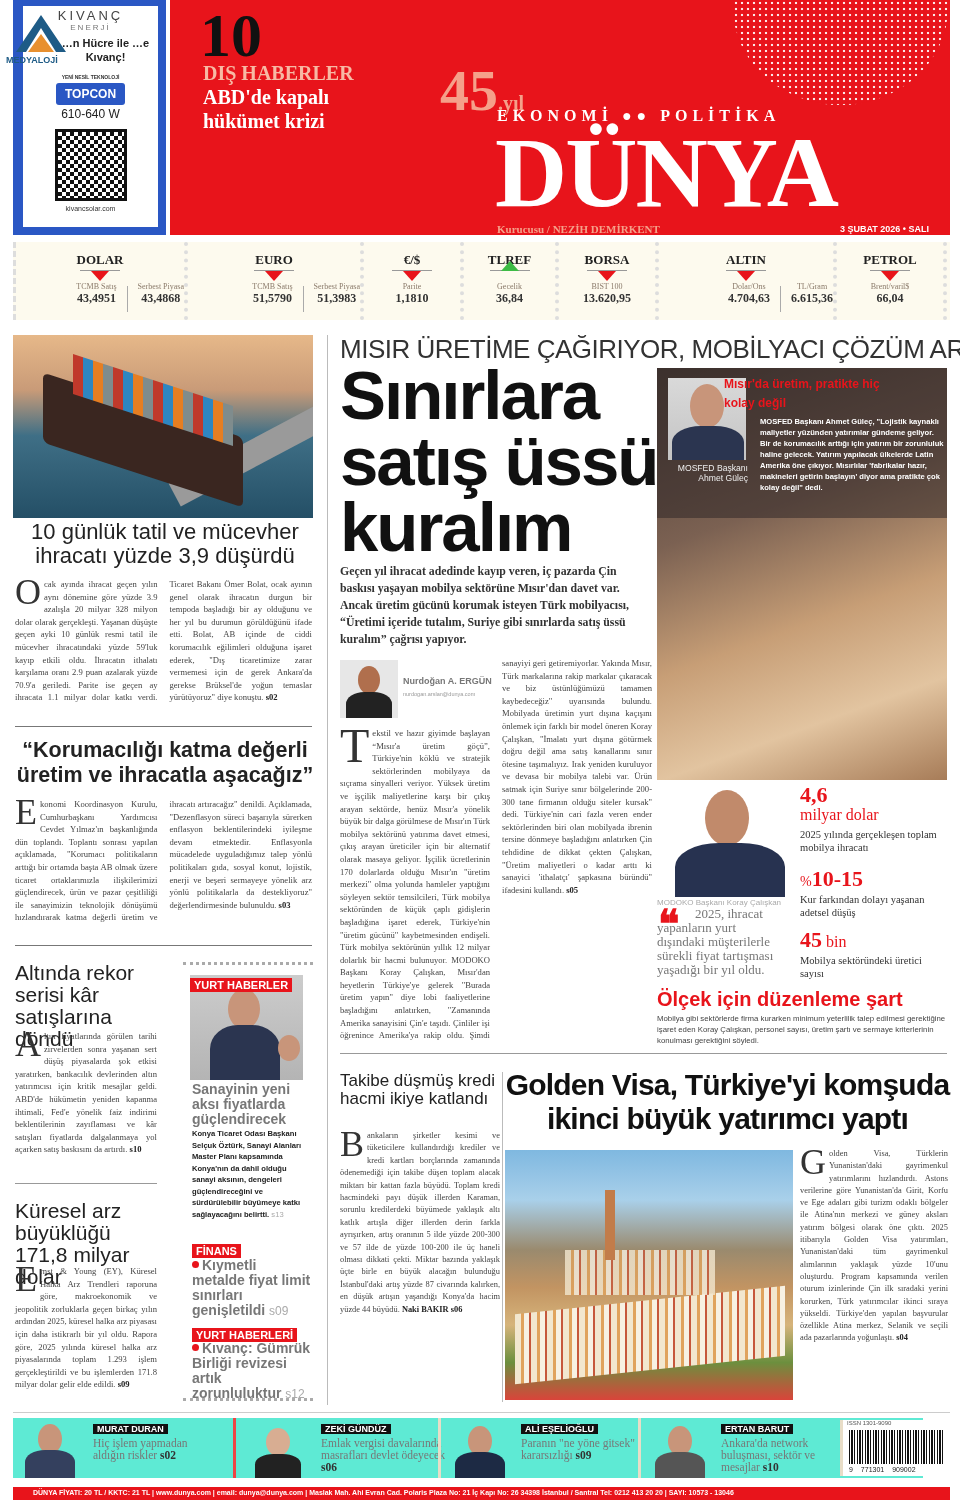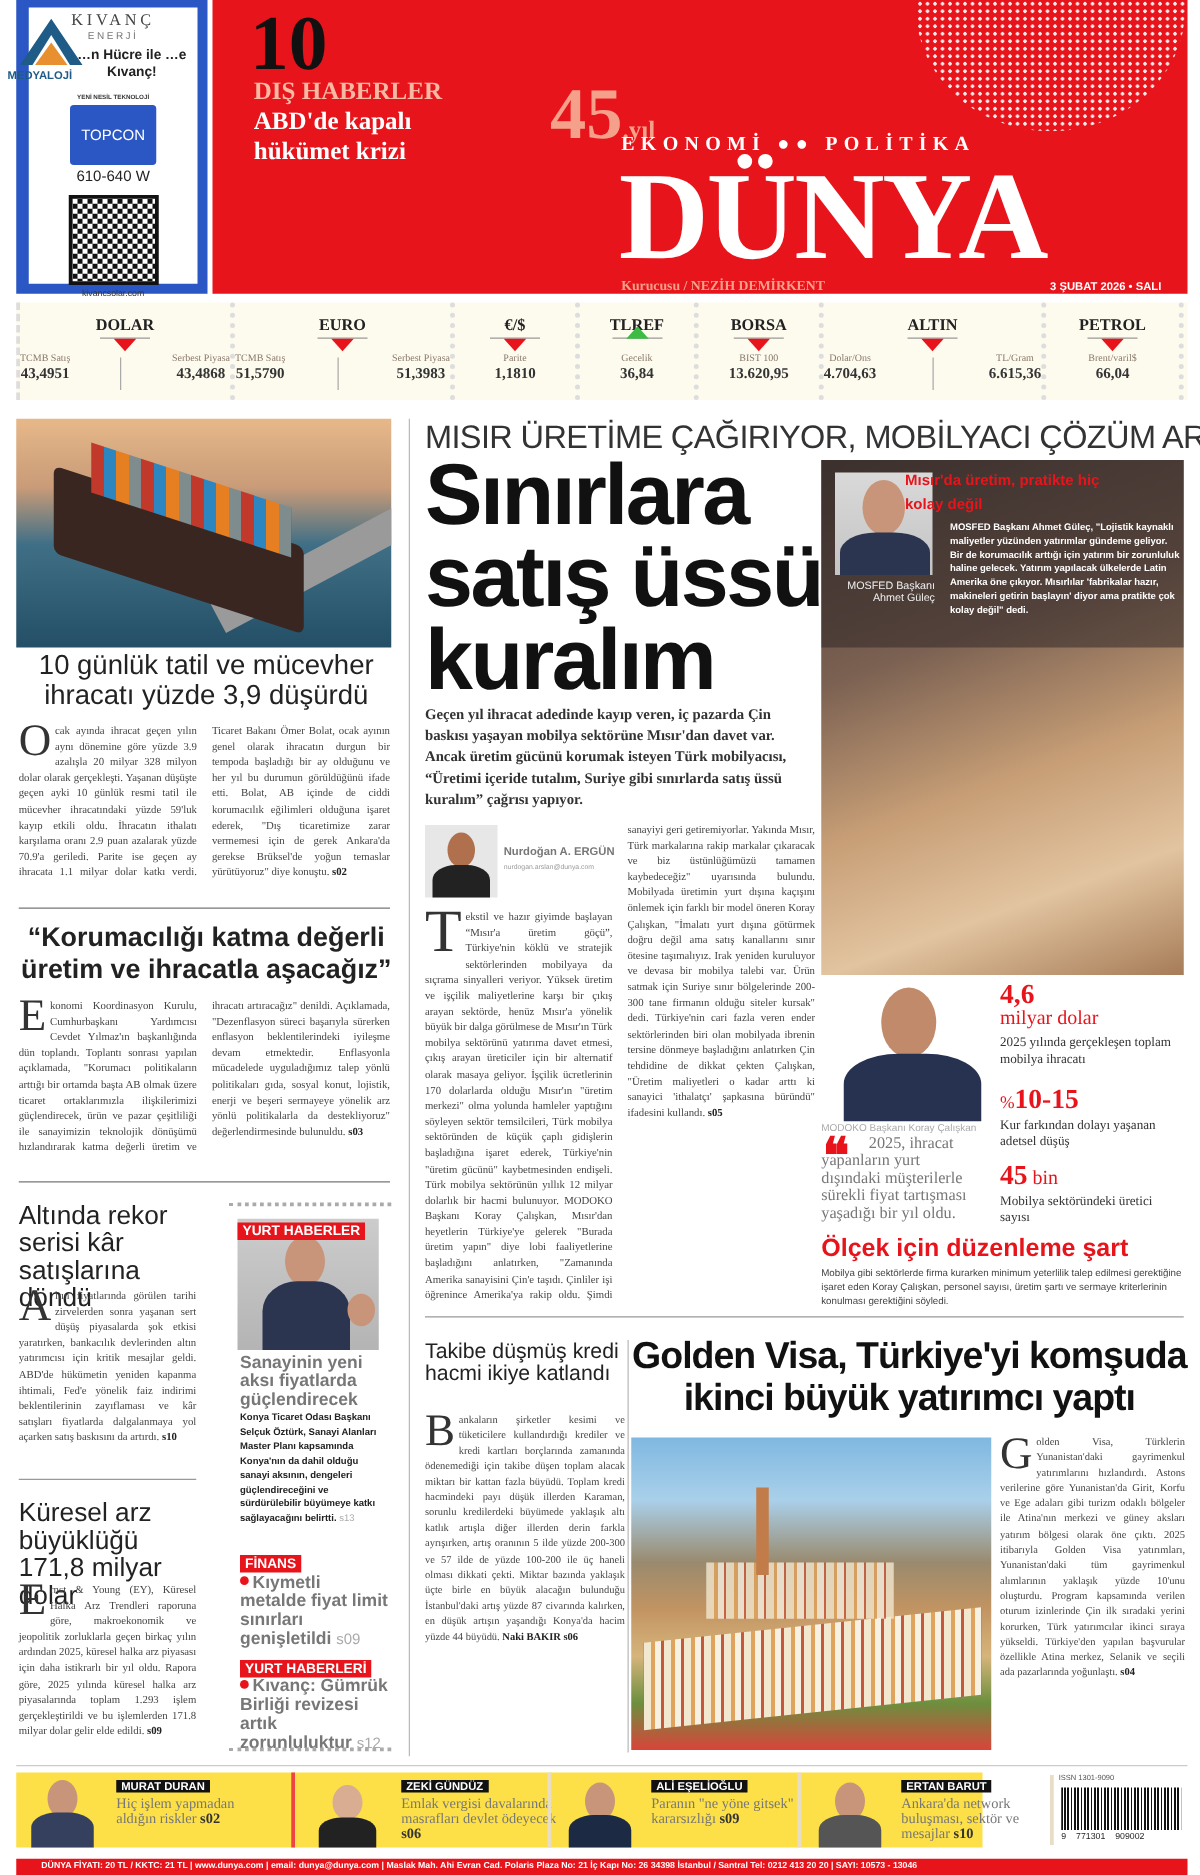--- a/index.html
+++ b/index.html
@@ -1,25 +1,25 @@
 <!DOCTYPE html>
 <html><head>
 <meta charset="utf-8">
 <style>
 *{box-sizing:border-box;margin:0;padding:0}
 body{width:960px;height:1500px;background:#fff;position:relative;overflow:hidden;font-family:"Liberation Serif",serif;color:#222}
 .abs{position:absolute}
 
 #ad{left:13px;top:0;width:153px;height:235px;background:#2a57c4;padding:6px 8px 8px 10px}
 #ad .in{background:#fff;width:100%;height:100%;text-align:center;position:relative;padding-top:2px}
-#ad .brand{font-family:Liberation Serif, serif;font-size:13px;letter-spacing:3px;color:#444}
+#ad .brand{font-family:Liberation Sans, sans-serif;font-size:13px;letter-spacing:3px;color:#444}
 #ad .brand2{font-family:"Liberation Sans",sans-serif;font-size:8px;letter-spacing:2px;color:#777}
 #ad .tag{font-family:"Liberation Sans",sans-serif;font-weight:bold;font-size:11px;color:#222;line-height:14px;margin-top:4px;padding-left:30px}
 #ad .tek{font-family:"Liberation Sans",sans-serif;font-size:5px;font-weight:bold;margin-top:10px;color:#333}
-#ad .topcon{display:inline-block;background:#2a57c4;color:#fff;font-family:"Liberation Sans",sans-serif;font-weight:normal;font-size:12px;padding:17px 9px;border-radius:3px;margin-top:3px}
+#ad .topcon{display:inline-block;background:#2a57c4;color:#fff;font-family:"Liberation Sans",sans-serif;font-weight:bold;font-size:12px;padding:4px 9px;border-radius:3px;margin-top:3px}
 #ad .watt{font-family:"Liberation Sans",sans-serif;font-size:12px;color:#222;margin-top:2px}
 #ad .qr{width:72px;height:72px;margin:8px auto 0;background:repeating-conic-gradient(#111 0 25%,#fff 0 50%) 0 0/8px 8px;border:3px solid #111}
 #ad .site{font-family:"Liberation Sans",sans-serif;font-size:7px;margin-top:4px;color:#333}
 #logo-medya{left:6px;top:12px;width:70px;height:55px}
 #redbar{left:170px;top:0;width:780px;height:235px;background:#e8141b;overflow:hidden}
 #hdr-num{left:200px;top:12px;font-family:"Liberation Serif",serif;font-weight:bold;font-size:62px;color:#111;line-height:46px}
 #hdr-sec{left:203px;top:62px;font-weight:bold;font-size:20px;color:#f7b9a4;line-height:22px}
 #hdr-head{left:203px;top:85px;font-weight:bold;font-size:20px;color:#fff;line-height:24px;width:140px}
 #globe{left:733px;top:-90px;width:215px;height:195px;border-radius:50%;background:radial-gradient(circle,#fff 1.2px,transparent 1.6px) 0 0/6px 6px,#e8141b;opacity:.9}
 #yil{left:440px;top:62px;font-weight:bold;color:#f5a08a;font-size:58px;line-height:58px}
@@ -28,21 +28,21 @@
 #dunya{left:495px;top:118px;font-family:"Liberation Serif",serif;font-weight:bold;color:#fff;font-size:100px;line-height:110px;letter-spacing:-2px}
 #kuru{left:497px;top:223px;color:#f5a08a;font-size:11px;font-weight:bold}
 #date{left:840px;top:224px;color:#fff;font-size:9px;font-weight:bold;font-family:"Liberation Sans",sans-serif}
 
 #market{left:13px;top:242px;width:937px;height:78px;background:#fdfaee;display:flex;border-left:3px dashed #ddd}
 .mk{border-right:4px dotted #ddd;text-align:center;padding-top:10px}
 .mk .t{font-weight:bold;font-size:13px;color:#222}
 .mk .ar{width:40px;height:12px;margin:2px auto 0;border-top:1px solid #999;position:relative}
 .mk .ar i{position:absolute;left:11px;top:0;border-left:9px solid transparent;border-right:9px solid transparent;border-top:10px solid #e8141b}
 .mk .ar i.up{top:-10px;border-top:none;border-bottom:10px solid #3dbb45}
-.mk .row{display:flex;justify-content:space-between;gap:10px}
+.mk .row{display:flex;justify-content:flex-end;gap:10px}
 .mk .lbl{font-size:8px;color:#8a7a6a}
 .mk .val{font-size:12px;font-weight:bold;color:#333}
 .sep{border-left:1px solid #aaa;height:26px;margin-top:4px}
 
 .hr{position:absolute;height:1px;background:#777}
 .vr{position:absolute;width:1px;background:#bbb}
 .body{font-size:8.6px;line-height:12.6px;color:#444;text-align:justify}
 .cols2{column-count:2;column-gap:12px}
 .drop{float:left;font-size:36px;line-height:28px;margin-right:3px;color:#333}
 .ref{font-weight:bold;color:#222}
@@ -57,21 +57,21 @@
 .mugsq{position:absolute;background:linear-gradient(180deg,#d9d9d9,#c4c4c4);overflow:hidden}
 .head{position:absolute;border-radius:50%;background:#c8957a}
 .suit{position:absolute;background:#2b3550;border-radius:40% 40% 0 0}
 #greece{left:505px;top:1150px;width:288px;height:250px;background:linear-gradient(180deg,#7fb8e0 0%,#a9d0ea 20%,#9a8a6e 40%,#c29462 55%,#d6b47b 70%,#6c8f3e 85%,#d9443a 100%)}
 #greece .h{position:absolute;background:repeating-linear-gradient(90deg,#f2e7cf 0 6px,#e0a35d 6px 9px,#f7f1e3 9px 14px,#c6583c 14px 16px)}
 #yurtimg{left:190px;top:975px;width:113px;height:105px;background:linear-gradient(180deg,#ccc,#b4b4b4)}
 .tagbox{background:#e8141b;color:#fff;font-family:"Liberation Sans",sans-serif;font-weight:bold;font-size:11px;padding:1px 4px;display:inline-block}
 .gray-h{font-family:"Liberation Sans",sans-serif;font-weight:bold;color:#777}
 .dot{display:inline-block;width:7px;height:7px;border-radius:50%;background:#e8141b;margin-right:3px;vertical-align:2px}
 
-#colbar{left:13px;top:1418px;width:773px;height:60px;background:#fde047}
+#colbar{left:13px;top:1418px;width:910px;height:60px;background:#5eead4}
 .cm{position:absolute;top:0;height:60px}
 .cm .ph{position:absolute;left:0;top:4px;width:54px;height:56px;overflow:hidden}
 .cm .nm{position:absolute;left:70px;top:6px;background:#111;color:#fff;font-family:"Liberation Sans",sans-serif;font-weight:bold;font-size:9px;padding:0 4px}
 .cm .tx{position:absolute;left:70px;top:19px;font-size:11.5px;line-height:12px;color:#777;width:125px}
 .cm .tx b{color:#333}
 #barcode{left:840px;top:1420px;width:100px;height:56px}
 #barcode .bars{position:absolute;left:0;top:10px;width:96px;height:34px;background:repeating-linear-gradient(90deg,#111 0 1px,#fff 1px 2px,#111 2px 4px,#fff 4px 5px,#111 5px 6px,#fff 6px 8px)}
 #footer{left:13px;top:1487px;width:937px;height:13px;background:#e8141b;color:#fff;font-family:"Liberation Sans",sans-serif;font-size:7px;font-weight:bold;padding:2px 20px;white-space:nowrap;overflow:hidden}
 </style>
 </head>

